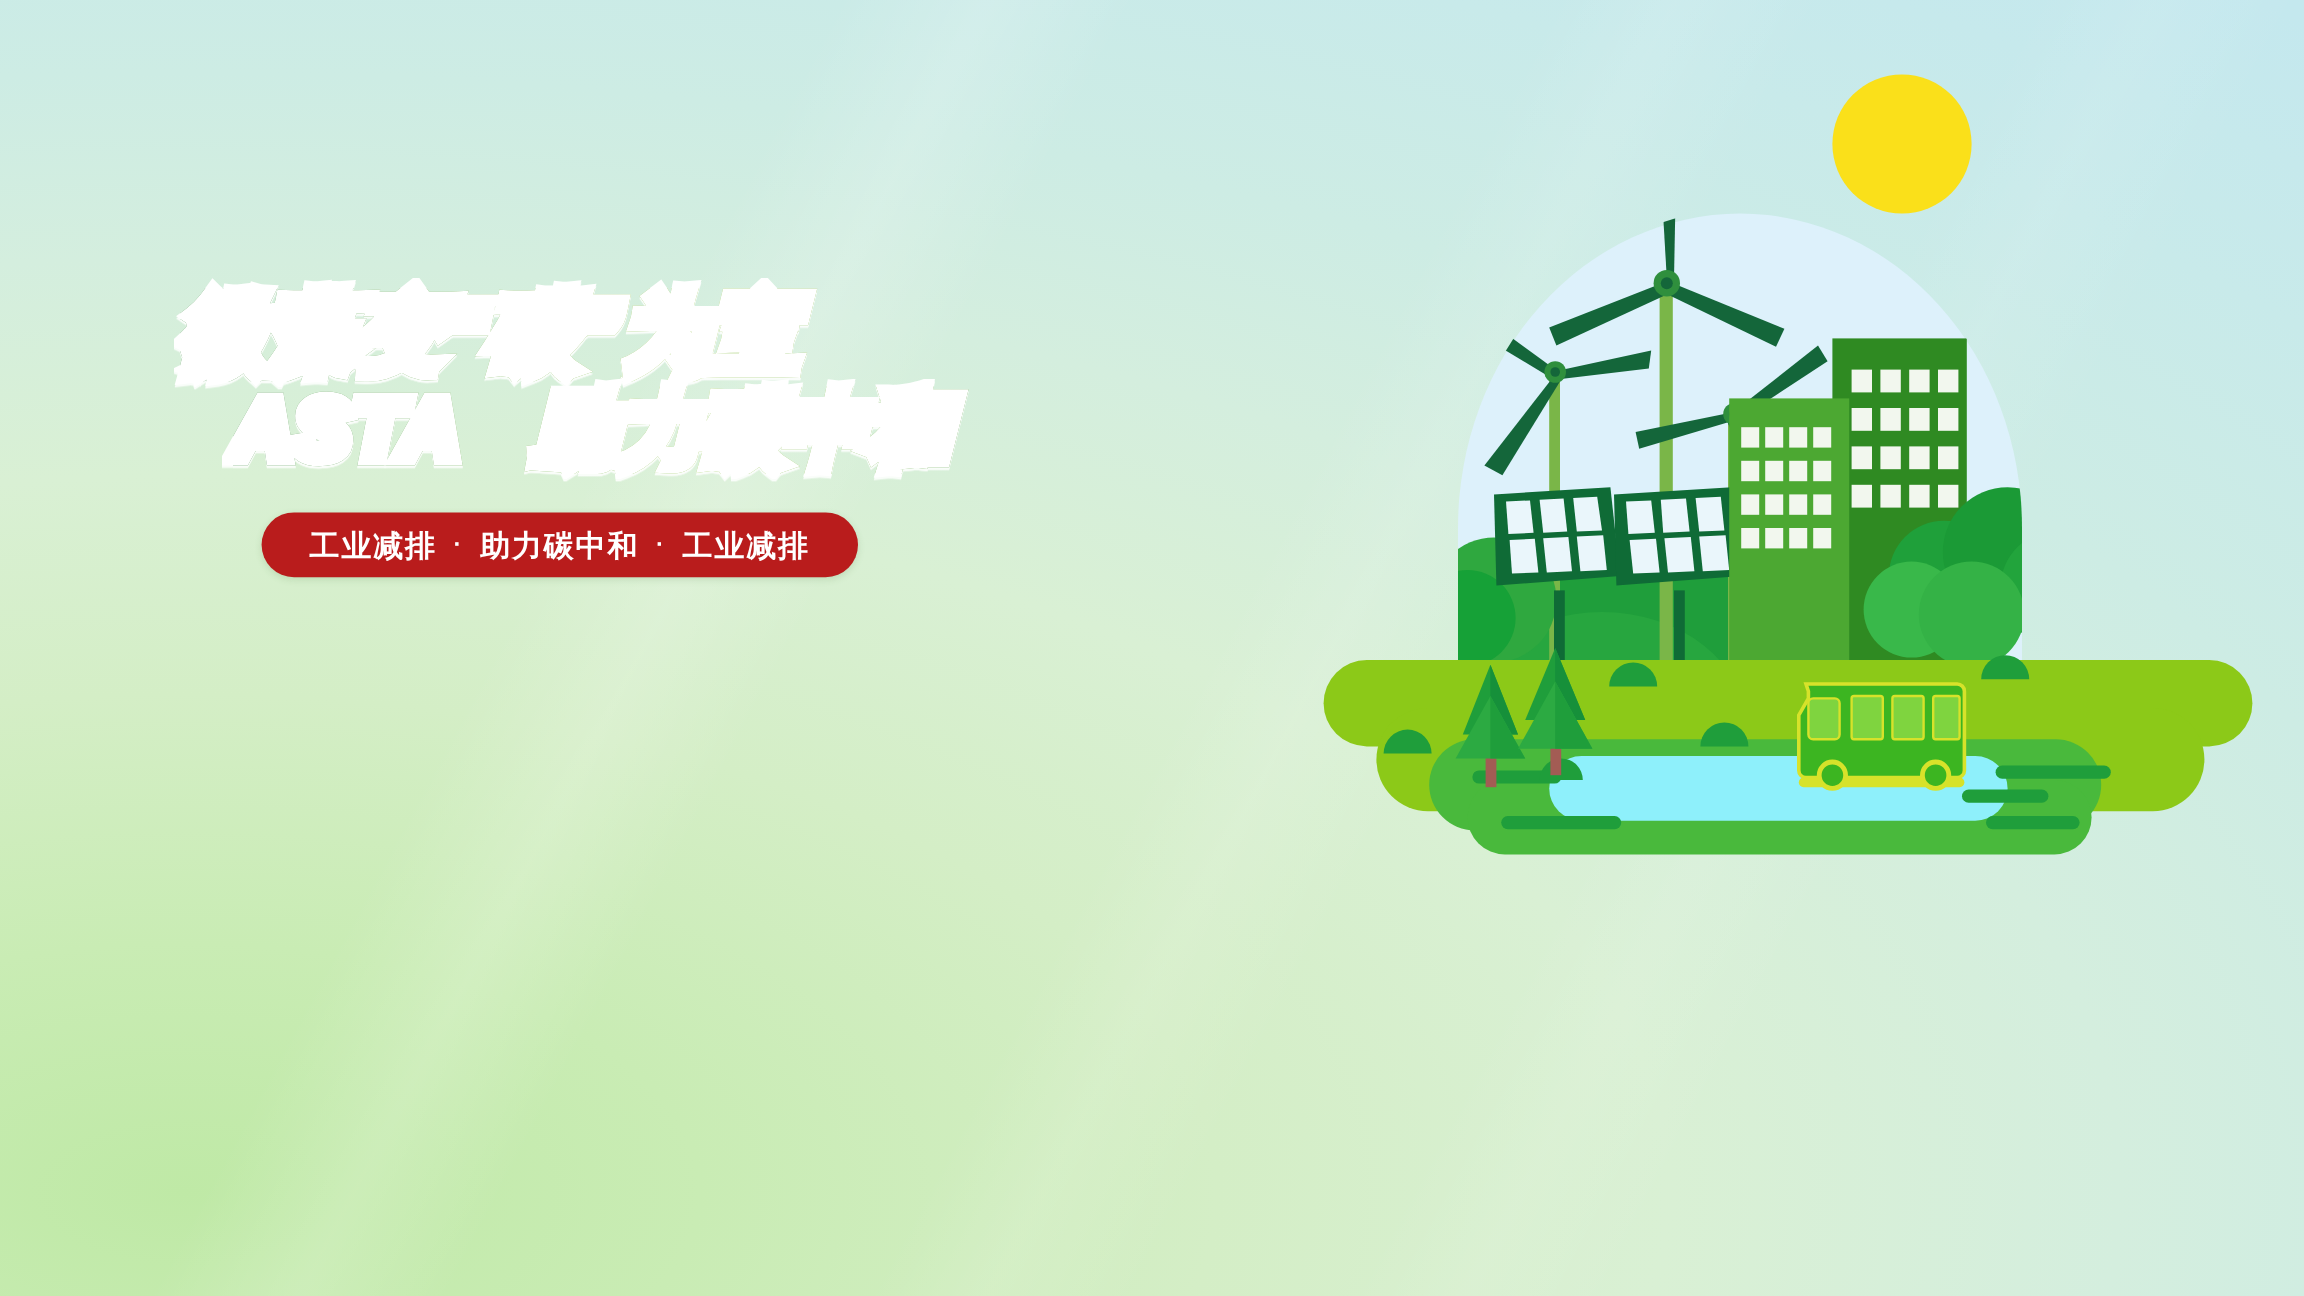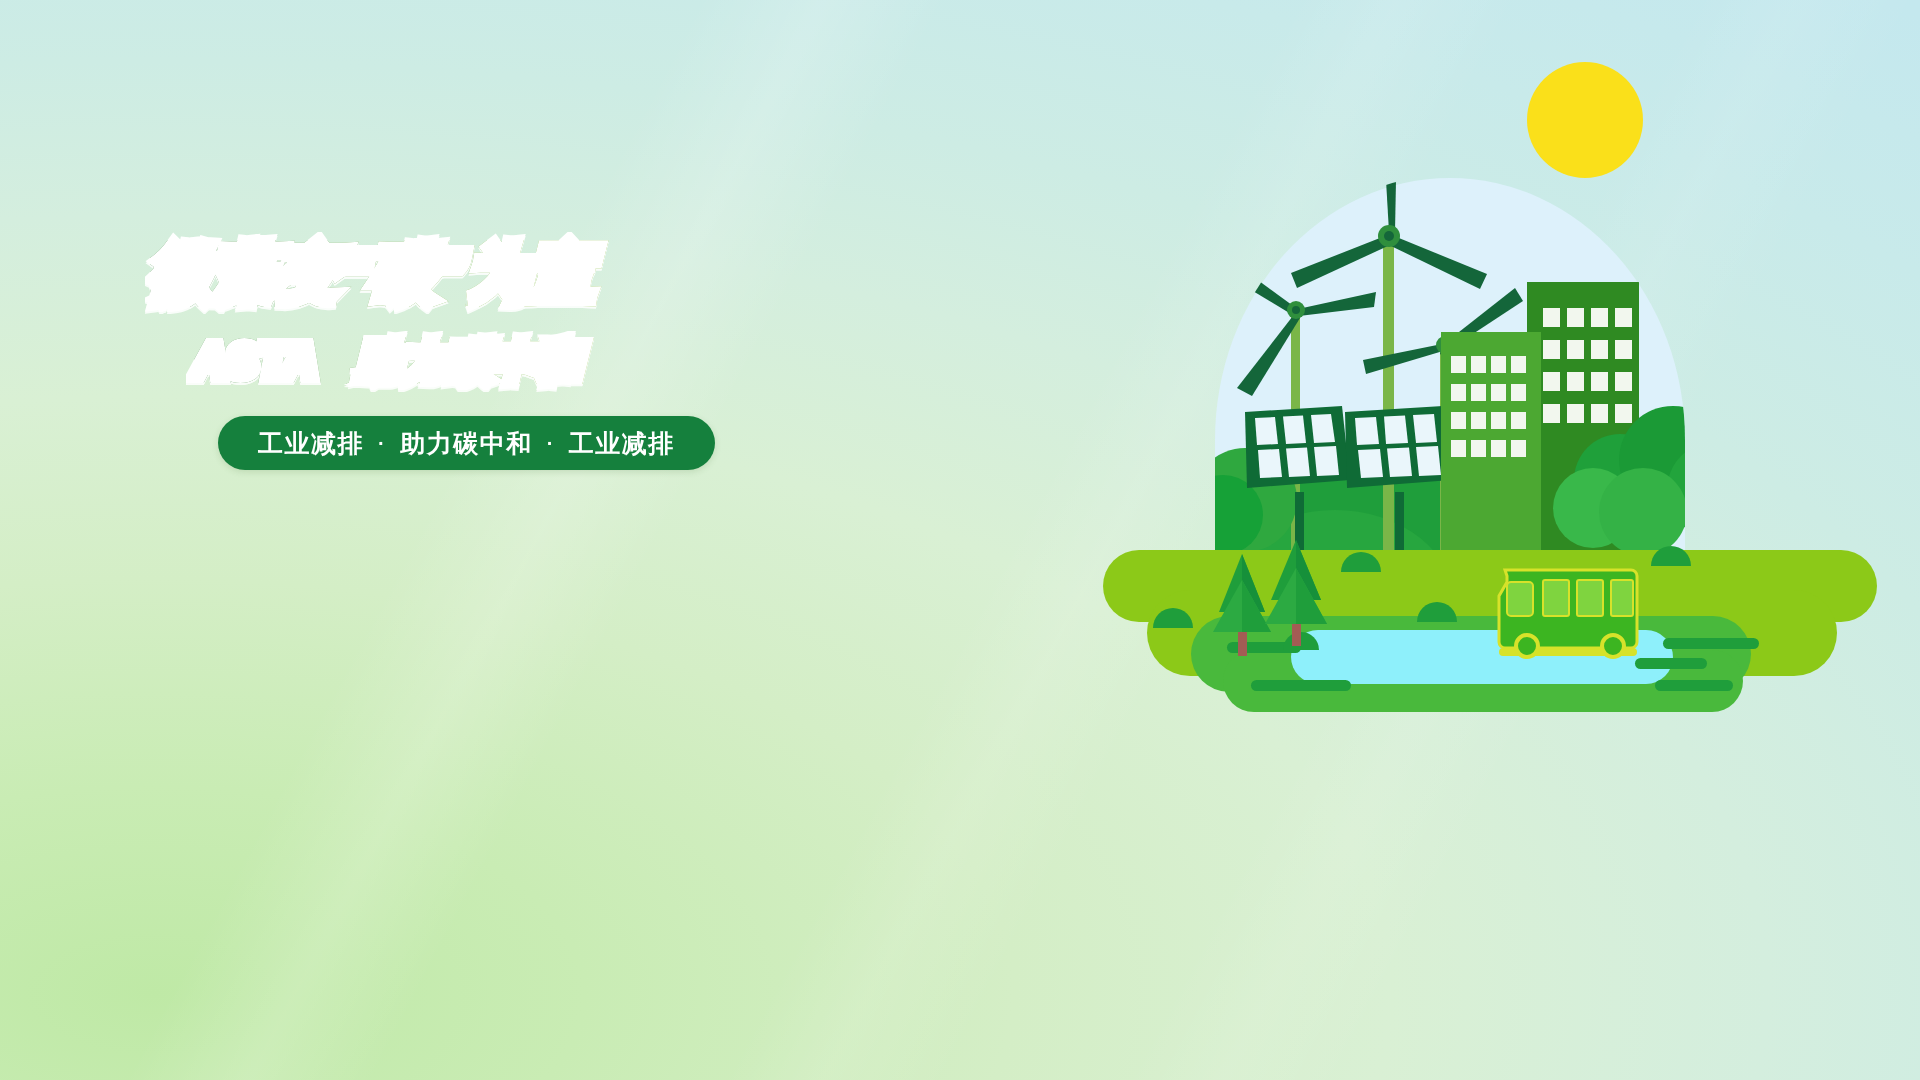--- a/index.html
+++ b/index.html
@@ -25,29 +25,29 @@
 
   .headline, .subhead{
     font-weight:900; font-style:italic; letter-spacing:.02em;
     line-height:1.08; white-space:nowrap;
     -webkit-text-stroke:14px #ffffff;
     paint-order: stroke fill;
     background:linear-gradient(100deg,#2f7d32 0%,#3f8f31 18%,#6aaa34 42%,#8fbf3e 56%,#6bab35 72%,#3e8e31 88%,#2f7d32 100%);
     -webkit-background-clip:text; background-clip:text; color:transparent;
     filter: drop-shadow(0 2px 0 rgba(255,255,255,.85));
   }
-  .headline{ font-size:62px; }
-  .subhead{ font-size:44px; margin-top:30px; margin-left:44px; }
+  .headline{ font-size:72px; }
+  .subhead{ font-size:68px; margin-top:4px; margin-left:44px; }
   .subhead .ast{ letter-spacing:.04em; }
 
   .pill{
     margin-top:32px; margin-left:68px;
     display:inline-flex; align-items:center; justify-content:center;
     height:54px; padding:0 40px; border-radius:27px;
-    background:#15803d; color:#ffffff;
+    background:#b91c1c; color:#ffffff;
     font-size:25px; font-weight:700; letter-spacing:.06em;
     box-shadow:0 2px 6px rgba(80,120,60,.18);
   }
   .pill .dot{ padding:0 14px; font-size:20px; }
 
   
   .illo{ position:absolute; left:1095px; top:60px; width:790px; height:700px; }
   .illo svg{ width:100%; height:100%; display:block; }
 </style>
 </head>

